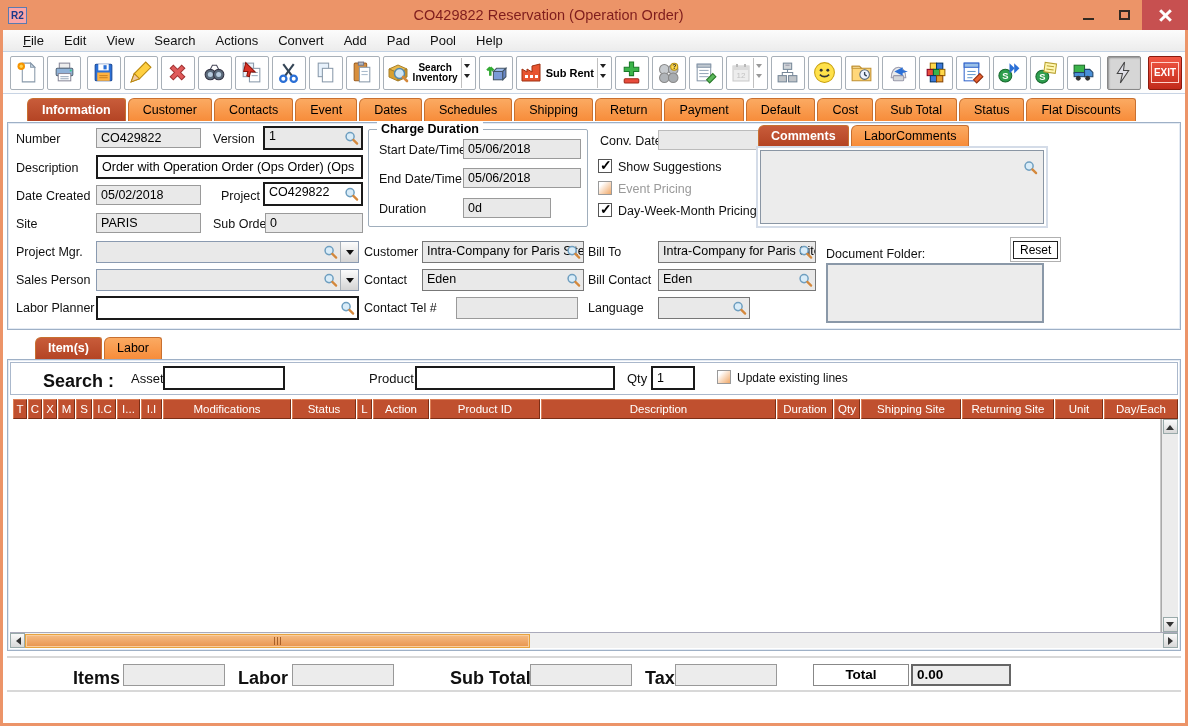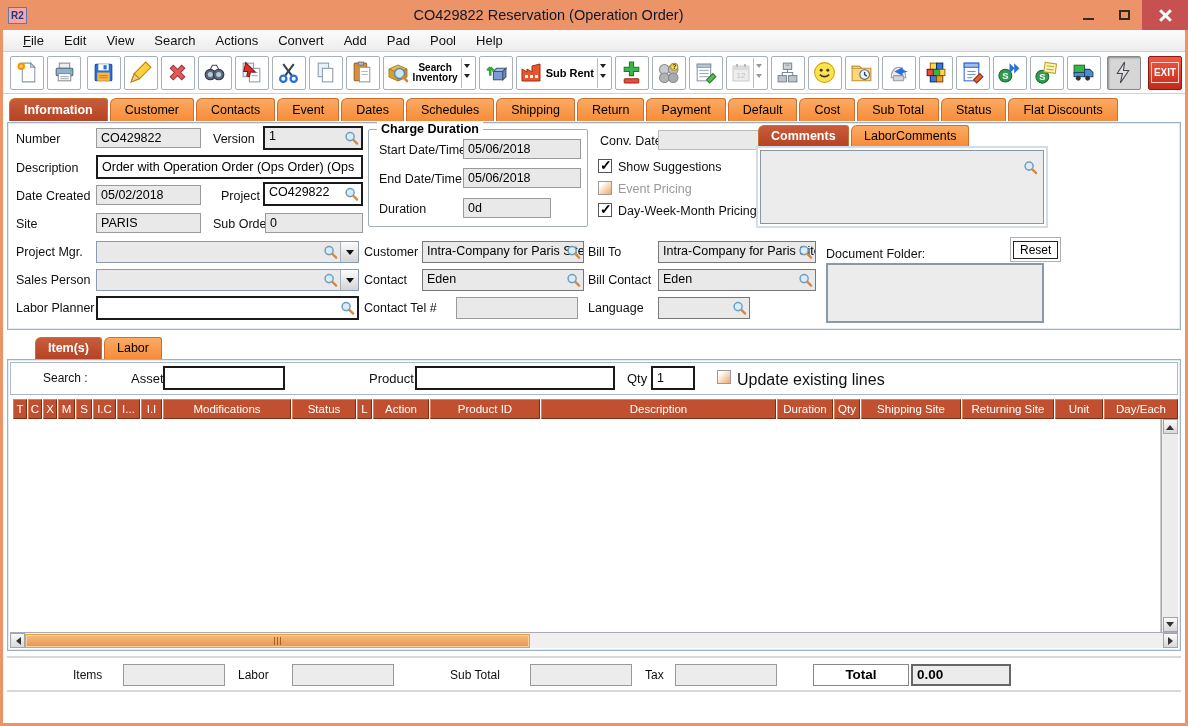--- a/index.html
+++ b/index.html
@@ -2,21 +2,21 @@
 <html><head>
 <meta charset="utf-8">
 <style>
 * { box-sizing: border-box; margin: 0; padding: 0; }
 html,body { width:1188px; height:726px; overflow:hidden; }
 body { background:#EC9468; font-family:"Liberation Sans", sans-serif; position:relative; }
 
 
 .titlebar { height:30px; display:flex; align-items:center; }
 .app-icon { width:19px; height:17px; margin-left:8px; background:#fca5a5; border:1px solid #5a7ab0; color:#1a3a8a; font-size:10px; font-weight:bold; display:flex; align-items:center; justify-content:center; }
-.title { flex:1; text-align:center; font-size:14.5px; color:#0f172a; }
+.title { flex:1; text-align:center; font-size:14.5px; color:#7f1d1d; }
 .win-controls { display:flex; height:30px; }
 .win-btn { width:36px; height:30px; display:flex; align-items:center; justify-content:center; position:relative; }
 .min-glyph { width:11px; height:2px; background:#332a22; margin-top:8px; }
 .max-glyph { width:11px; height:10px; border:2px solid #332a22; background:transparent; }
 .close-btn { width:46px; background:#C75050; }
 .x-glyph { position:relative; width:13px; height:13px; }
 .x-glyph::before,.x-glyph::after { content:""; position:absolute; left:5px; top:-1px; width:3px; height:15px; background:#fff; }
 .x-glyph::before { transform:rotate(45deg); }
 .x-glyph::after { transform:rotate(-45deg); }
 
@@ -37,30 +37,30 @@
 .tbtn .tlabel.one { font-size:11px; }
 .dd2 { width:12px; height:30px; border-left:1px solid #c0c0c0; display:flex; flex-direction:column; align-items:center; justify-content:center; gap:3px; }
 .dd2 i { width:0; height:0; border:3px solid transparent; border-top:4px solid #222; }
 .dd2.gray i { border-top-color:#999; }
 .gap14 { width:14px; } .gap16 { width:16px; } .gap22 { width:22px; }
 .tbtn.pressed { background:#d6d6d6; border:1px solid #888; box-shadow:inset 1px 1px 2px rgba(0,0,0,.35); }
 .tbtn.exit { background:linear-gradient(#f25744,#c22a1a); border:1px solid #8a1a0e; }
 .exit-inner { border:1px solid #ffd0c8; color:#fff; font-size:10px; font-weight:bold; padding:4px 2px; letter-spacing:0; }
 
 
-.tabstrip { display:flex; align-items:flex-end; height:27px; padding-left:6px; background:#fff; }
+.tabstrip { display:flex; align-items:flex-end; height:27px; padding-left:24px; background:#fff; }
 .tab { height:23px; line-height:22px; padding:0 14px; background:linear-gradient(#fbaa62,#f78c3a); border:1px solid #c87030; border-bottom:none; border-radius:6px 3px 0 0; font-size:12.5px; color:#000; margin-right:2px; cursor:default; white-space:nowrap; }
 .tab.selected { background:linear-gradient(#c85c3a,#b44424); color:#fff; font-weight:bold; }
 
 
 .panel { border:1px solid #9eb0c6; box-shadow:inset 0 0 0 1px #e4ebf4; background:#fff; position:relative; }
 .info-panel { margin:1px 4px 0 4px; height:208px; }
 
 .lbl { position:absolute; font-size:12.5px; color:#101010; white-space:nowrap; }
-.lbl.b { font-weight:normal; font-size:12px; }
+.lbl.b { font-weight:bold; font-size:18px; }
 .lbl.dis { color:#9a9a9a; }
 .fld { position:absolute; height:20px; background:#e9e9e9; border:1px solid #9a9a9a; font-size:12.5px; line-height:18px; padding:0 4px; overflow:hidden; white-space:nowrap; color:#000; }
 .fld.mag-pad { padding-right:17px; }
 .fld.dark { border:2px solid #1a1a1a; line-height:16px; }
 .fld.lite { border:1px solid #bcbcbc; }
 input.fld { background:#fff; border:2px solid #1a1a1a; }
 .mag { position:absolute; right:2px; top:50%; transform:translateY(-50%); width:15px; height:15px; }
 .combo { position:absolute; height:22px; background:#e9e9e9; border:1px solid #8a9ab0; }
 .combo .mag { right:20px; }
 .combo-arrow { position:absolute; right:0; top:0; width:18px; height:100%; background:linear-gradient(#fcfcfc,#d4d4d4); border-left:1px solid #a8b0b8; display:flex; align-items:center; justify-content:center; }
@@ -533,21 +533,21 @@
   <div class="panel items-panel">
     <div class="search-inner">
       <span class="lbl b" style="left:32px;top:8px">Search :</span>
       <span class="lbl" style="left:120px;top:8px;font-size:13px">Asset</span>
       <input class="sfld" style="left: 152px; top: 3px; width: 122px; height: 24px;" value="">
       <span class="lbl" style="left:358px;top:8px;font-size:13px">Product</span>
       <input class="sfld" style="left: 404px; top: 3px; width: 200px; height: 24px;" value="">
       <span class="lbl" style="left:616px;top:8px;font-size:13px">Qty</span>
       <input class="sfld" style="left: 640px; top: 3px; width: 44px; height: 24px;" value="1">
       <span class="cb peach" style="left:706px;top:7px"></span>
-      <span class="lbl" style="left:726px;top:8px;font-size:16px">Update existing lines</span>
+      <span class="lbl" style="left:726px;top:8px;font-size:12px">Update existing lines</span>
     </div>
 
     <div class="grid-header">
       <span class="hc" style="width:14px">T</span>
       <span class="hc" style="width:14px">C</span>
       <span class="hc" style="width:14px">X</span>
       <span class="hc" style="width:17px">M</span>
       <span class="hc" style="width:16px">S</span>
       <span class="hc" style="width:23px">I.C</span>
       <span class="hc" style="width:23px">I...</span>

